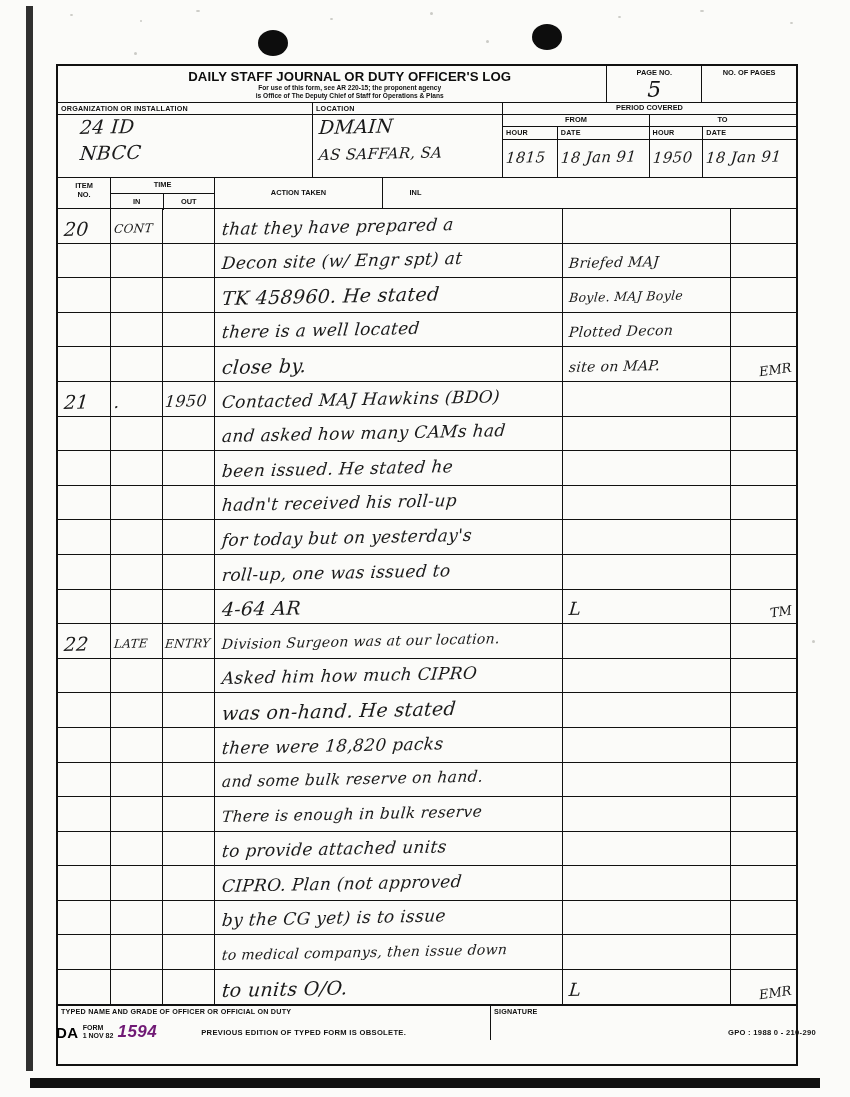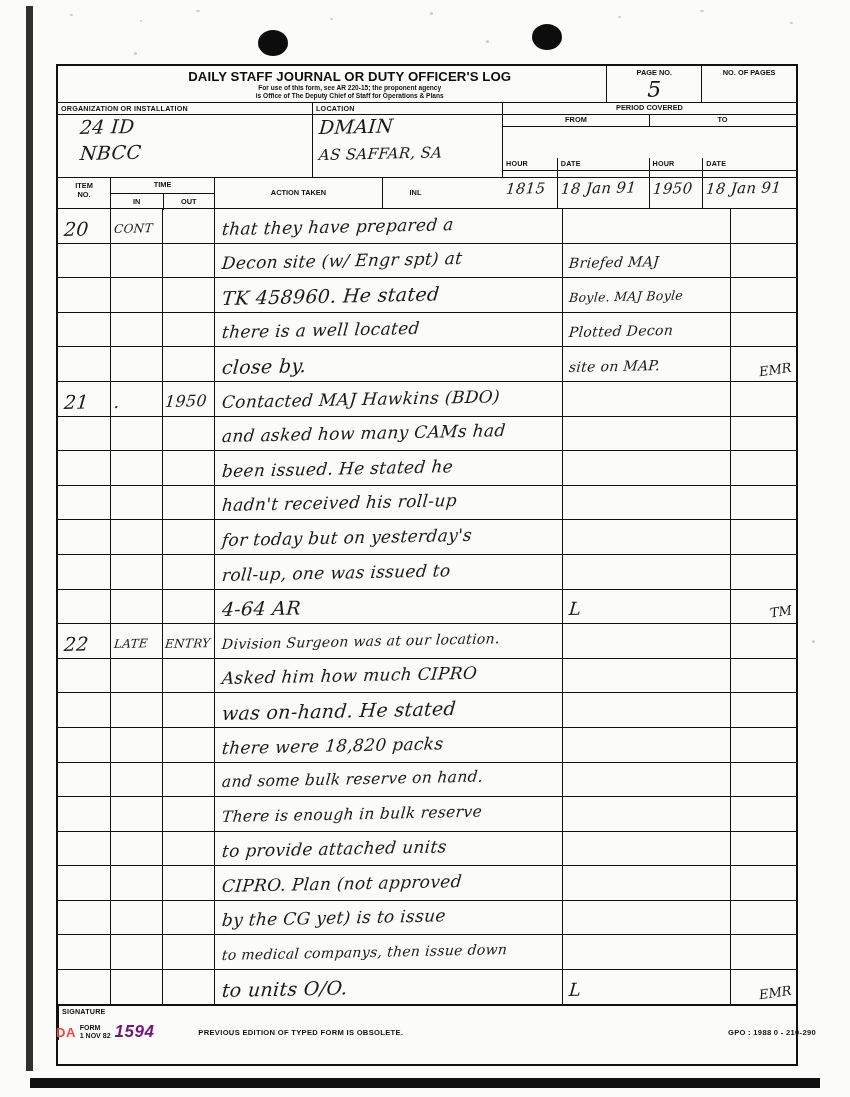--- a/index.html
+++ b/index.html
@@ -140,24 +140,24 @@
   .da-line {
     position: absolute;
     left: 56px;
     top: 1020px;
     width: 760px;
     height: 24px;
     display: flex;
     align-items: center;
   }
   .da-bold {
-    font-size: 13px;
+    font-size: 15px;
     font-weight: bold;
     letter-spacing: .5px;
-    color: #ef4444;
+    color: #000000;
   }
   .da-small {
     font-size: 7px;
     font-weight: bold;
     line-height: 8px;
     margin: 0 4px;
     color: #111;
   }
   .da-num {
     font-size: 17px;
@@ -256,21 +256,21 @@
 
     <div class="cell bl" style="width:294px;">
       <div class="row bb" style="height:11px;">
         <div class="cell" style="width:146px;">
           <div class="lbl-c">FROM</div>
         </div>
         <div class="cell bl" style="width:146px;">
           <div class="lbl-c">TO</div>
         </div>
       </div>
-      <div class="row bb" style="height:12px;margin-top:31px;">
+      <div class="row bb" style="height:12px;">
         <div class="cell" style="width:54px;">
           <div class="lbl">HOUR</div>
         </div>
         <div class="cell bl" style="width:92px;">
           <div class="lbl">DATE</div>
         </div>
         <div class="cell bl" style="width:54px;">
           <div class="lbl">HOUR</div>
         </div>
         <div class="cell bl" style="width:94px;">
@@ -578,20 +578,23 @@
         <div class="cell bl c-act">
           <div class="hwcell hw " style="left:6px;bottom:4px;font-size:18px;">L</div>
         </div>
         <div class="cell bl c-inl">
           <div class="initials" style="position: absolute; right: 4px; bottom: 4px;">EMR</div>
         </div>
       </div>
     </div>
 
   <div class="row bt" style="height:34px;">
+    <div class="cell" style="width:432px;">
+      <div class="lbl">TYPED NAME AND GRADE OF OFFICER OR OFFICIAL ON DUTY</div>
+    </div>
     <div class="cell bl" style="width:306px;">
       <div class="lbl">SIGNATURE</div>
     </div>
   </div>
 </div>
 
 <div class="da-line">
   <span class="da-bold">DA</span>
   <span class="da-small">
     <span>FORM</span><br>

